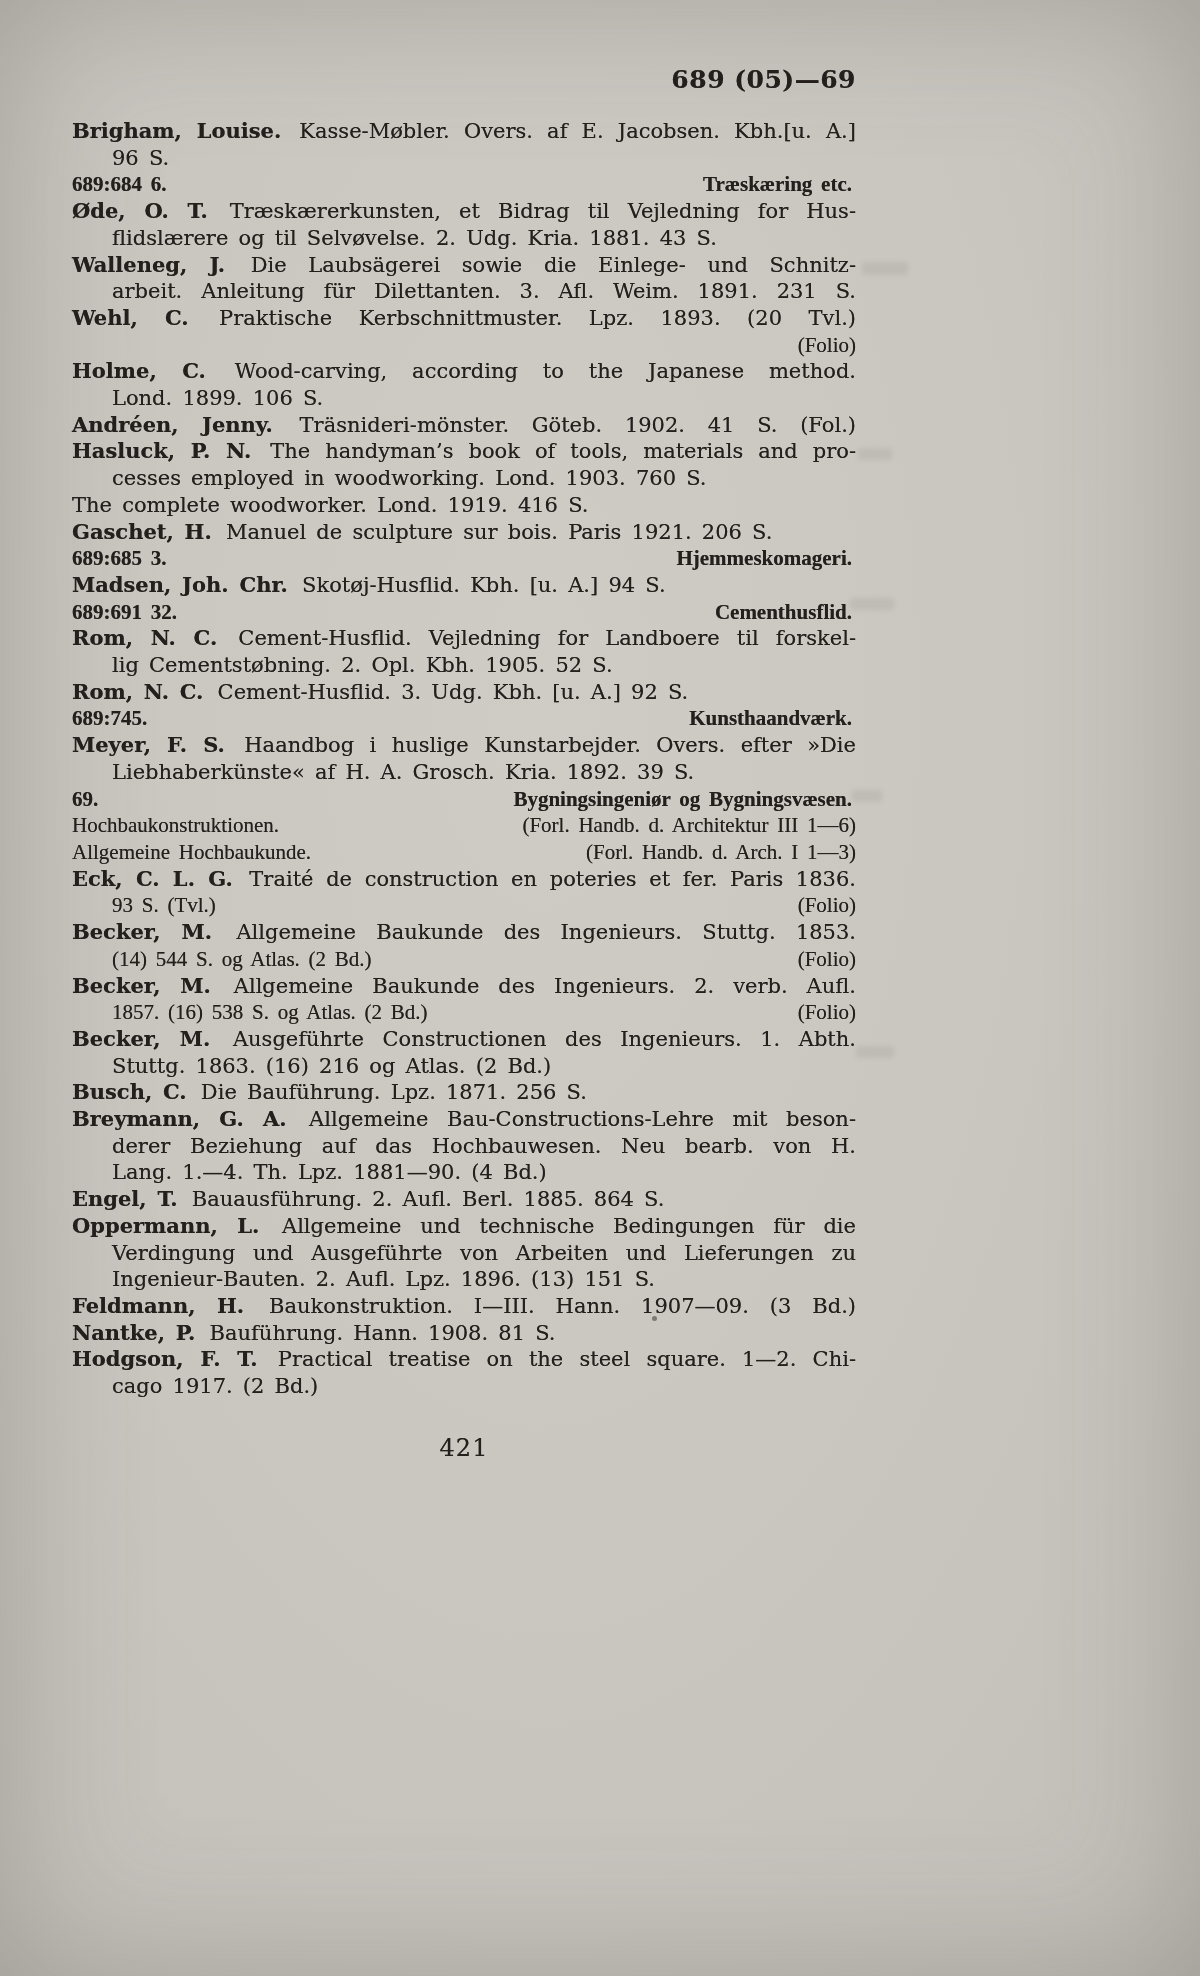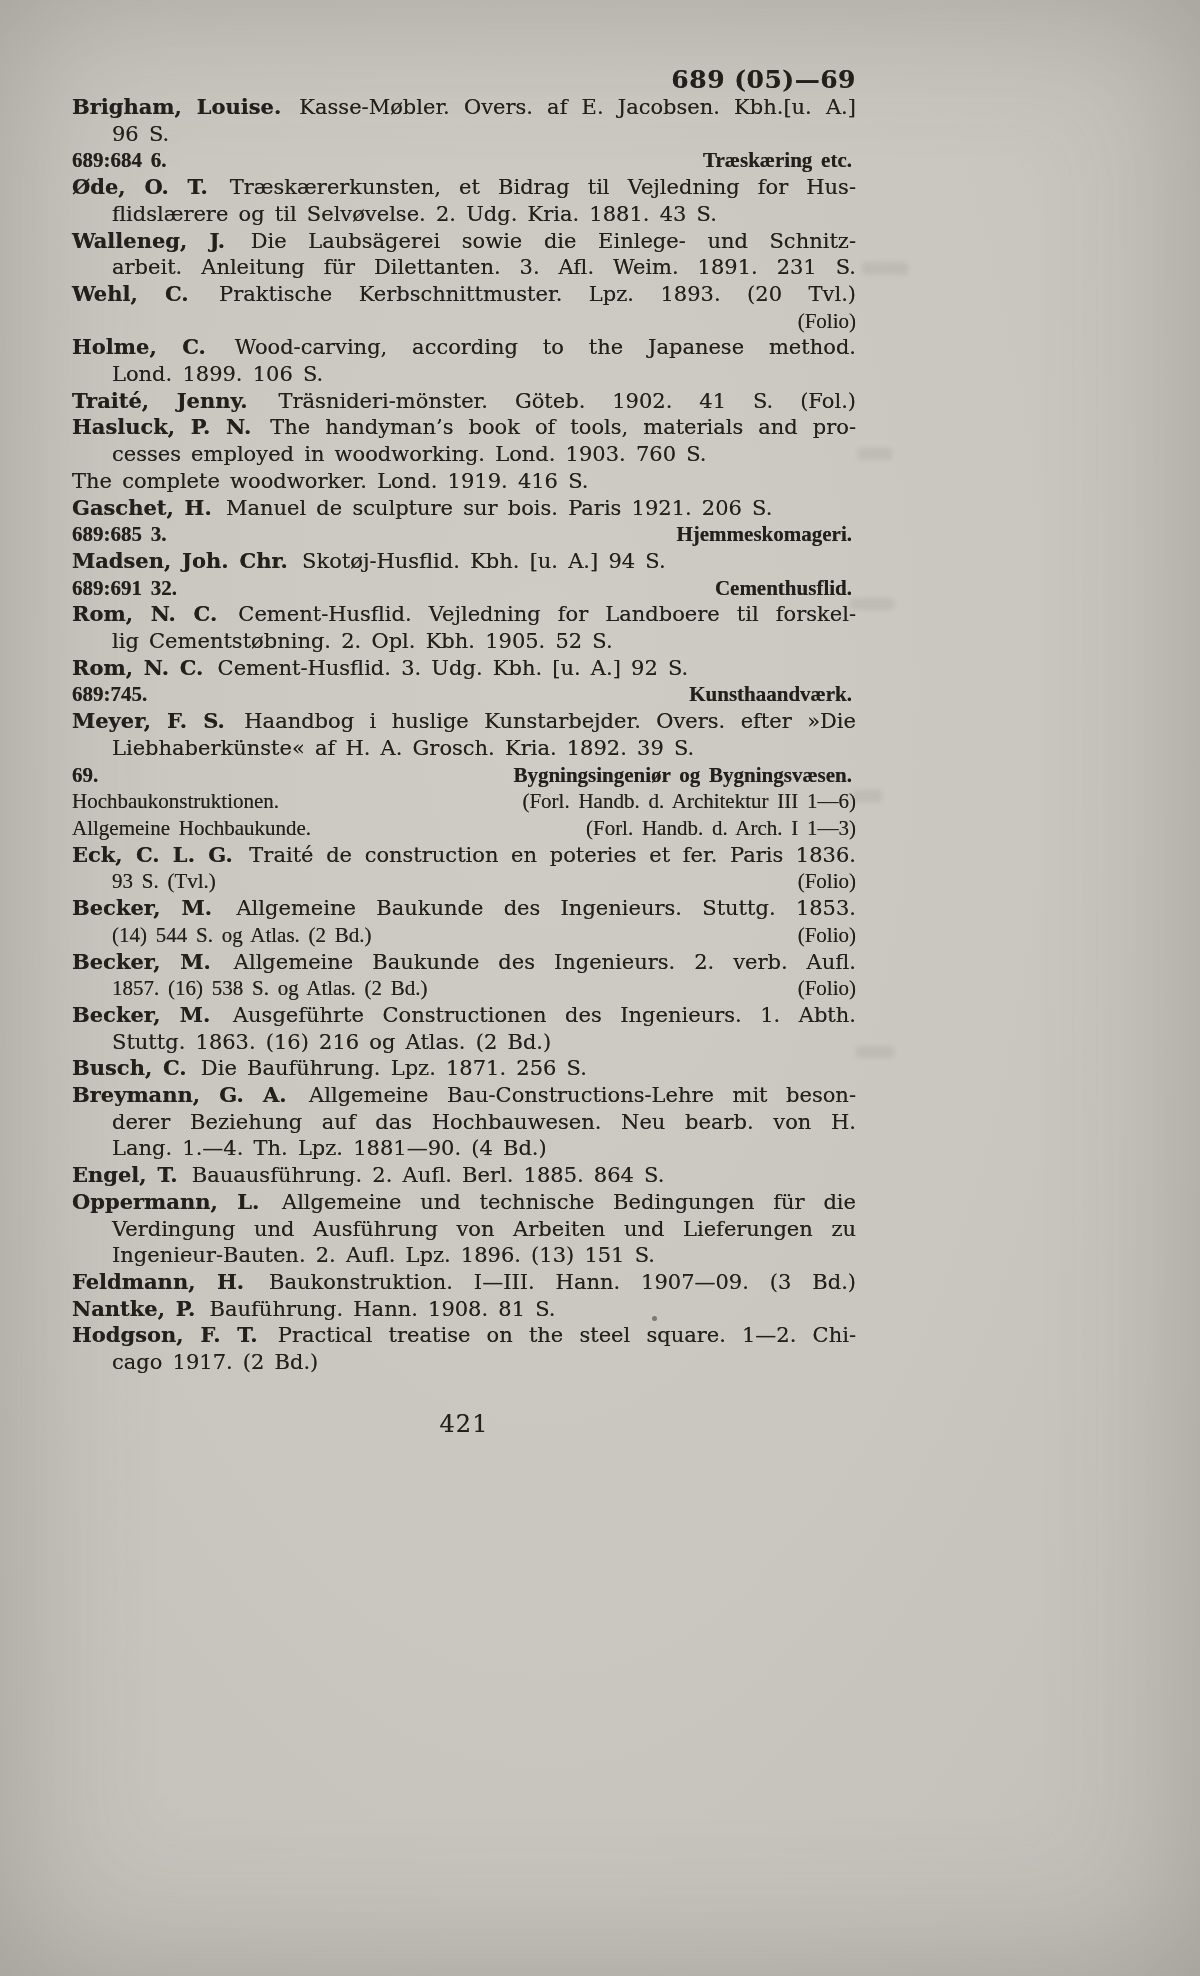--- a/index.html
+++ b/index.html
@@ -29,20 +29,21 @@
   }
   .header-right {
     margin-top: 50px;
     text-align: right;
     font-weight: 700;
     font-size: 25px;
     line-height: 28px;
     letter-spacing: 0.5px;
   }
   .entry-list {
+    margin-top: 24px;
     font-size: 21px;
     word-spacing: 3.5px;
   }
   .line {
     line-height: 26.7px;
     min-height: 26.7px;
     white-space: normal;
   }
   .line.indent {
     padding-left: 40px;
@@ -115,21 +116,21 @@
         <div class="line indent">flidslærere og til Selvøvelse. 2. Udg. Kria. 1881. 43 S.</div>
         <div class="line full"><span class="bold">Walleneg, J.</span> Die Laubsägerei sowie die Einlege- und Schnitz-</div>
         <div class="line indent full">arbeit. Anleitung für Dilettanten. 3. Afl. Weim. 1891. 231 S.</div>
         <div class="line full"><span class="bold">Wehl, C.</span> Praktische Kerbschnittmuster. Lpz. 1893. (20 Tvl.)</div>
         <div class="line between">
           <span class="lpart"></span>
           <span class="rpart">(Folio)</span>
         </div>
         <div class="line full"><span class="bold">Holme, C.</span> Wood-carving, according to the Japanese method.</div>
         <div class="line indent">Lond. 1899. 106 S.</div>
-        <div class="line full"><span class="bold">Traité, Jenny.</span> Träsnideri-mönster. Göteb. 1902. 41 S. (Fol.)</div>
+        <div class="line full"><span class="bold">Andréen, Jenny.</span> Träsnideri-mönster. Göteb. 1902. 41 S. (Fol.)</div>
         <div class="line full"><span class="bold">Hasluck, P. N.</span> The handyman’s book of tools, materials and pro-</div>
         <div class="line indent">cesses employed in woodworking. Lond. 1903. 760 S.</div>
         <div class="line">The complete woodworker. Lond. 1919. 416 S.</div>
         <div class="line"><span class="bold">Gaschet, H.</span> Manuel de sculpture sur bois. Paris 1921. 206 S.</div>
         <div class="line between">
           <span class="lpart"><span class="bold">689:685 3.</span></span>
           <span class="rpart"><span class="bold">Hjemmeskomageri.</span></span>
         </div>
         <div class="line"><span class="bold">Madsen, Joh. Chr.</span> Skotøj-Husflid. Kbh. [u. A.] 94 S.</div>
         <div class="line between">
@@ -173,21 +174,21 @@
           <span class="rpart">(Folio)</span>
         </div>
         <div class="line full"><span class="bold">Becker, M.</span> Ausgeführte Constructionen des Ingenieurs. 1. Abth.</div>
         <div class="line indent">Stuttg. 1863. (16) 216 og Atlas. (2 Bd.)</div>
         <div class="line"><span class="bold">Busch, C.</span> Die Bauführung. Lpz. 1871. 256 S.</div>
         <div class="line full"><span class="bold">Breymann, G. A.</span> Allgemeine Bau-Constructions-Lehre mit beson-</div>
         <div class="line indent full">derer Beziehung auf das Hochbauwesen. Neu bearb. von H.</div>
         <div class="line indent">Lang. 1.—4. Th. Lpz. 1881—90. (4 Bd.)</div>
         <div class="line"><span class="bold">Engel, T.</span> Bauausführung. 2. Aufl. Berl. 1885. 864 S.</div>
         <div class="line full"><span class="bold">Oppermann, L.</span> Allgemeine und technische Bedingungen für die</div>
-        <div class="line indent full">Verdingung und Ausführung von Arbeiten und Lieferungen zu</div>
+        <div class="line indent full">Verdingung und Ausgeführte von Arbeiten und Lieferungen zu</div>
         <div class="line indent">Ingenieur-Bauten. 2. Aufl. Lpz. 1896. (13) 151 S.</div>
         <div class="line full"><span class="bold">Feldmann, H.</span> Baukonstruktion. I—III. Hann. 1907—09. (3 Bd.)</div>
         <div class="line"><span class="bold">Nantke, P.</span> Bauführung. Hann. 1908. 81 S.</div>
         <div class="line full"><span class="bold">Hodgson, F. T.</span> Practical treatise on the steel square. 1—2. Chi-</div>
         <div class="line indent">cago 1917. (2 Bd.)</div>
       </div>
 
     <div class="page-number">421</div>
 
   </div>

